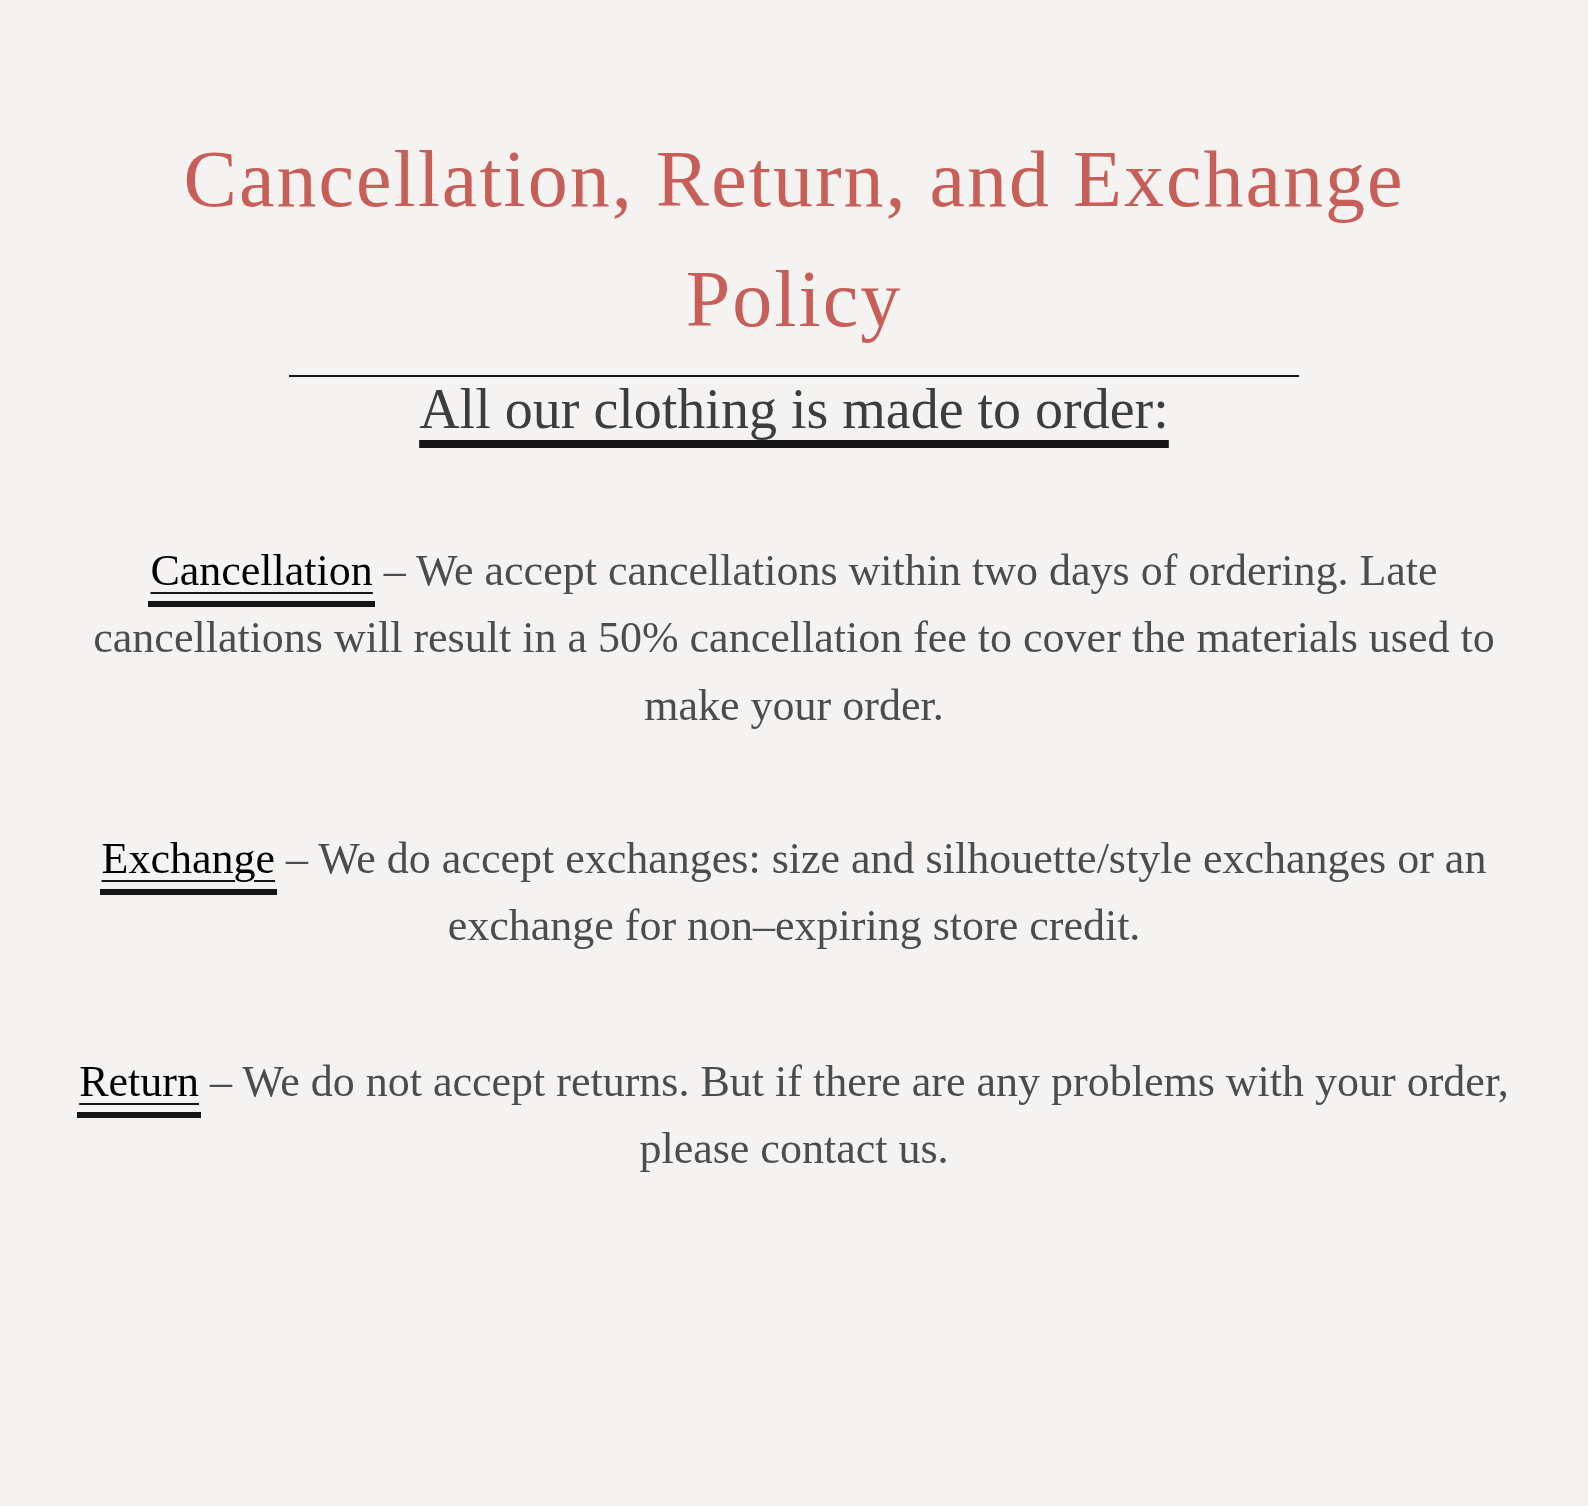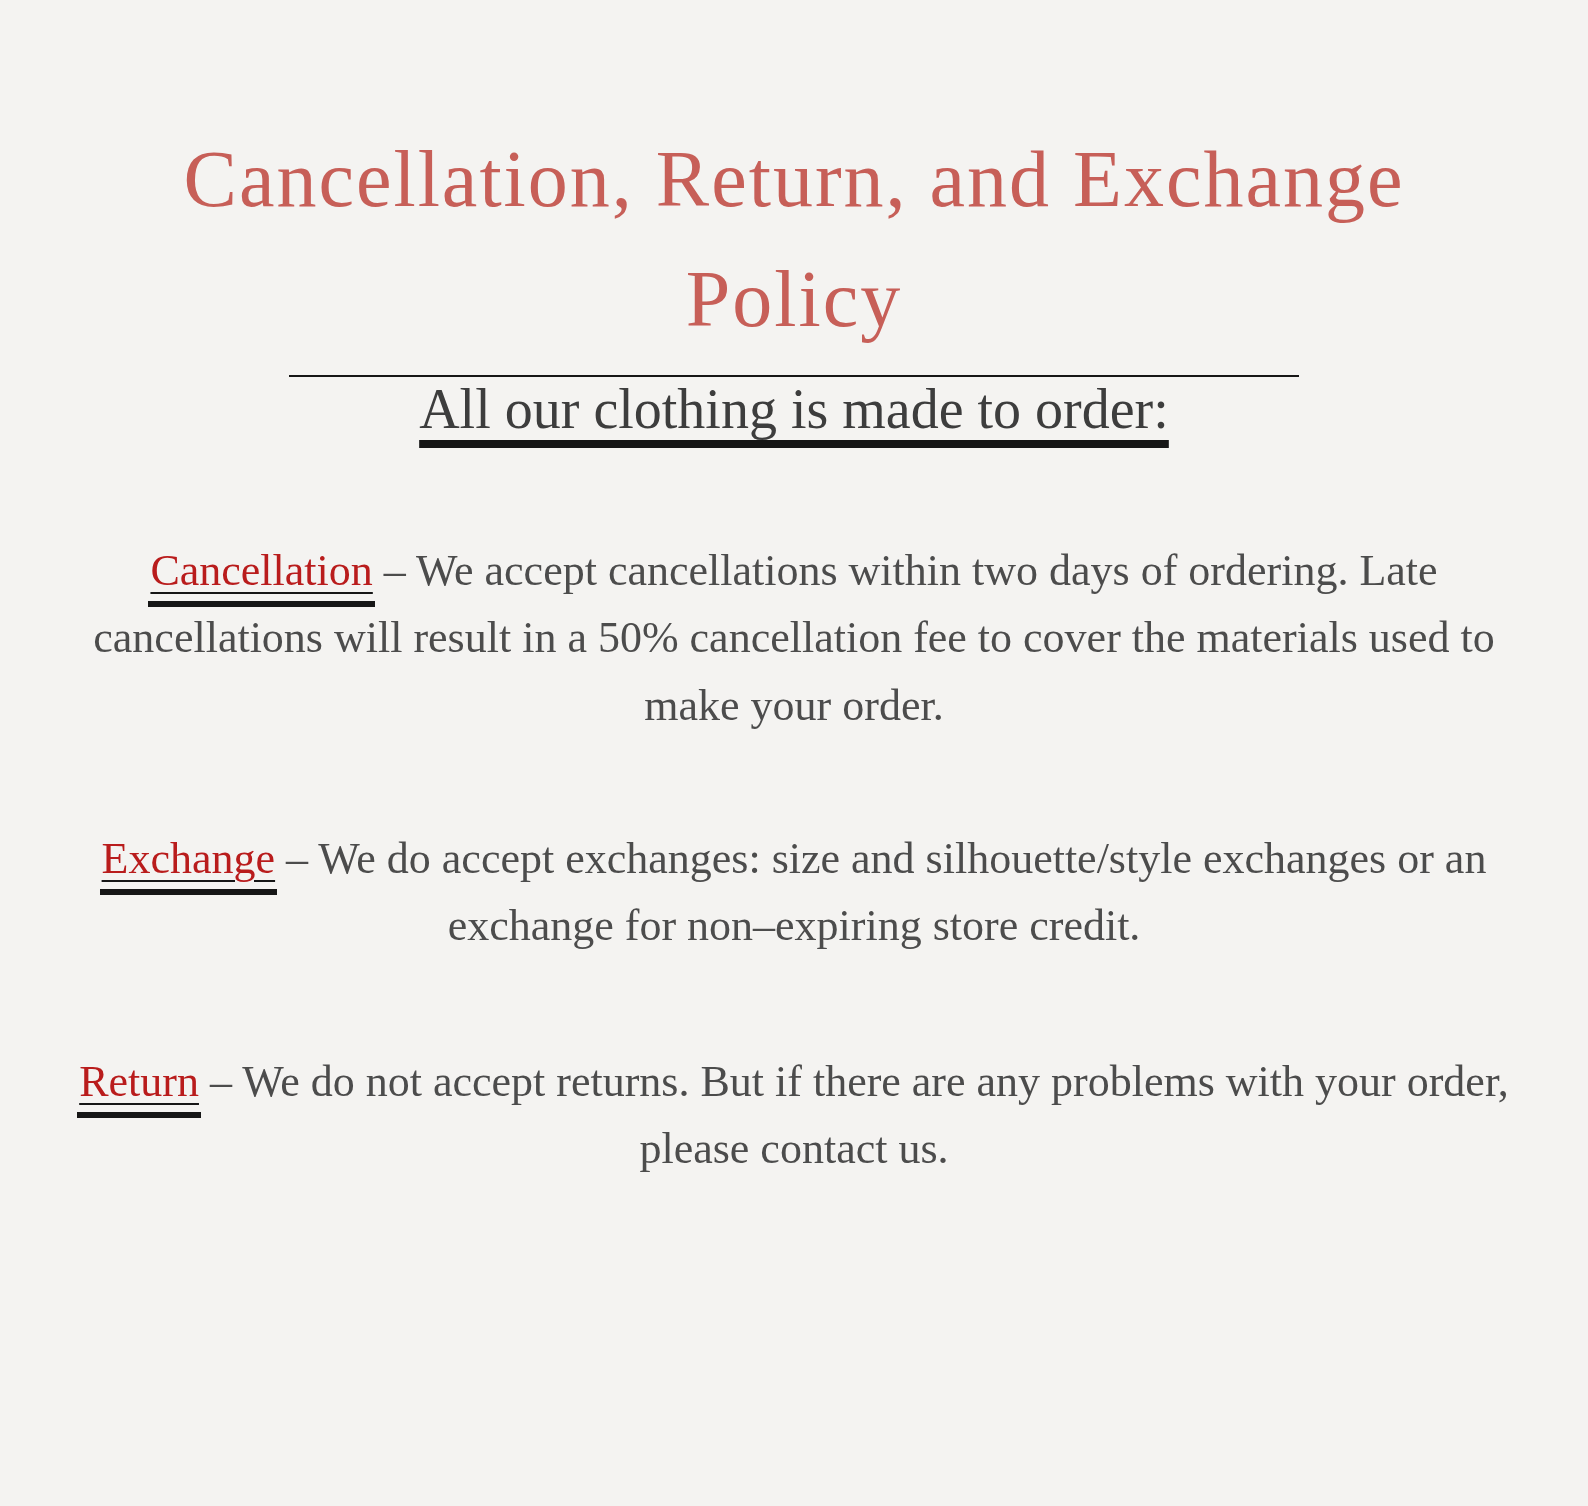--- a/index.html
+++ b/index.html
@@ -54,21 +54,21 @@
     font-weight: 300;
     line-height: 1.53;
     color: #4c4c4c;
   }
   .policy-cancellation { margin-top: 96px; }
   .policy-return { margin-top: 88px; }
   .policy-exchange { margin-top: 86px; }
   .lead {
     position: relative;
     display: inline-block;
-    color: #b91c1c;
+    color: #000000;
     text-decoration: underline;
     text-decoration-thickness: 2px;
     text-decoration-color: var(--dark);
     text-underline-offset: 7px;
   }
   .lead::after {
     content: "";
     position: absolute;
     left: -2px;
     right: -2px;

